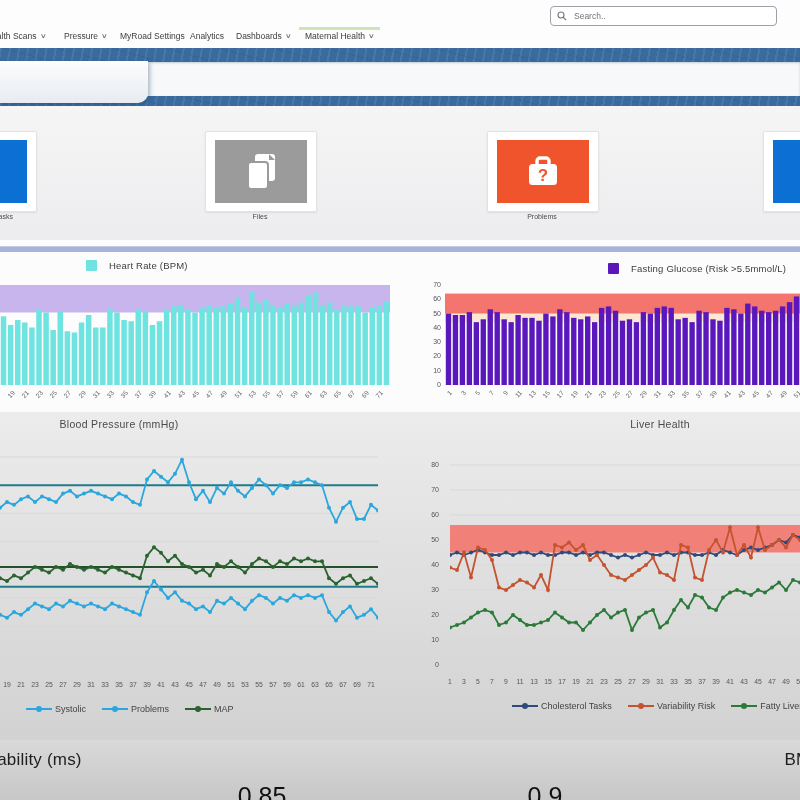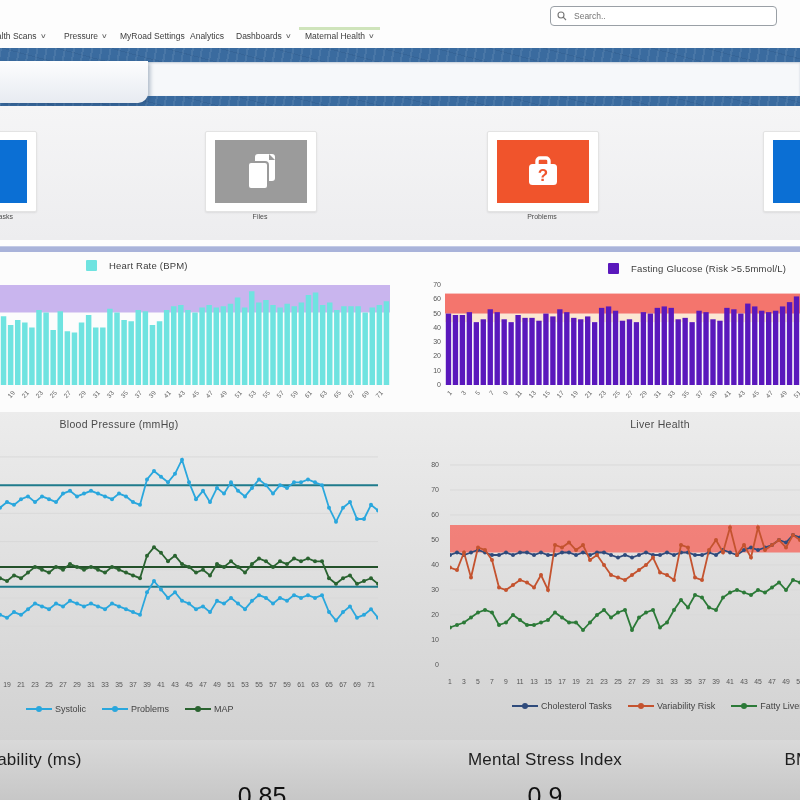--- a/index.html
+++ b/index.html
@@ -773,20 +773,19 @@
     </div>
     <div class="item">
       <span class="lline" id="ll-fat" style="background: rgb(44, 122, 56);">
           <span class="dot" style="background: rgb(44, 122, 56);"></span>
         </span>
       <span>Fatty Liver</span>
     </div>
   </div>
 
   <div class="mtitle" style="left:-170px">Heart Rate Variability (ms)</div>
-  <div class="mtitle" style="left:395px">Mental Stress Index</div>
   <div class="mtitle" style="left:650px">BMI</div>
   <div class="mvalue" style="left:-158px">1</div>
   <div class="mvalue" style="left:112px">0.85</div>
   <div class="mvalue" style="left:395px">0.9</div>
   <div class="mvalue" style="left:650px"></div>
 
 </div>
 
 </body></html>

